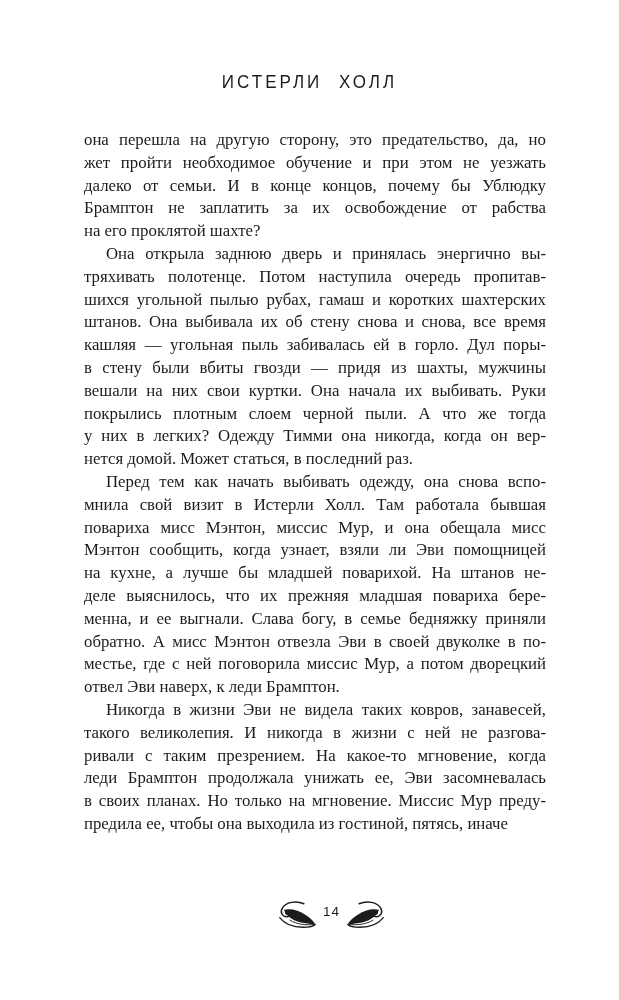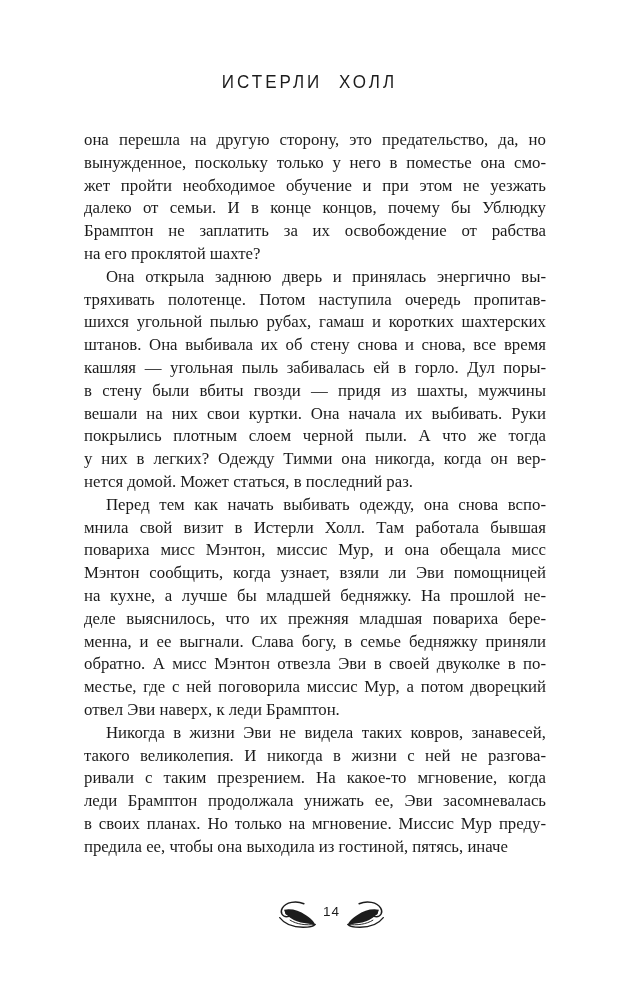--- a/index.html
+++ b/index.html
@@ -67,21 +67,20 @@
   }
 </style>
 </head>
 <body>
 
 <div class="running-head">ИСТЕРЛИ ХОЛЛ</div>
 
 <div class="body-text">
     <div class="paragraph">
       <div class="text-line">она перешла на другую сторону, это предательство, да, но</div>
-      <div class="text-line">вынужденное, поскольку только у него в поместье она смо-</div>
       <div class="text-line">жет пройти необходимое обучение и при этом не уезжать</div>
       <div class="text-line">далеко от семьи. И в конце концов, почему бы Ублюдку</div>
       <div class="text-line">Брамптон не заплатить за их освобождение от рабства</div>
       <div class="text-line last-line">на его проклятой шахте?</div>
     </div>
     <div class="paragraph">
       <div class="text-line first-indent">Она открыла заднюю дверь и принялась энергично вы-</div>
       <div class="text-line">тряхивать полотенце. Потом наступила очередь пропитав-</div>
       <div class="text-line">шихся угольной пылью рубах, гамаш и коротких шахтерских</div>
       <div class="text-line">штанов. Она выбивала их об стену снова и снова, все время</div>
@@ -90,21 +89,21 @@
       <div class="text-line">вешали на них свои куртки. Она начала их выбивать. Руки</div>
       <div class="text-line">покрылись плотным слоем черной пыли. А что же тогда</div>
       <div class="text-line">у них в легких? Одежду Тимми она никогда, когда он вер-</div>
       <div class="text-line last-line">нется домой. Может статься, в последний раз.</div>
     </div>
     <div class="paragraph">
       <div class="text-line first-indent">Перед тем как начать выбивать одежду, она снова вспо-</div>
       <div class="text-line">мнила свой визит в Истерли Холл. Там работала бывшая</div>
       <div class="text-line">повариха мисс Мэнтон, миссис Мур, и она обещала мисс</div>
       <div class="text-line">Мэнтон сообщить, когда узнает, взяли ли Эви помощницей</div>
-      <div class="text-line">на кухне, а лучше бы младшей бедняжку. На прошлой не-</div>
+      <div class="text-line">на кухне, а лучше бы младшей поварихой. На штанов не-</div>
       <div class="text-line">деле выяснилось, что их прежняя младшая повариха бере-</div>
       <div class="text-line">менна, и ее выгнали. Слава богу, в семье бедняжку приняли</div>
       <div class="text-line">обратно. А мисс Мэнтон отвезла Эви в своей двуколке в по-</div>
       <div class="text-line">местье, где с ней поговорила миссис Мур, а потом дворецкий</div>
       <div class="text-line last-line">отвел Эви наверх, к леди Брамптон.</div>
     </div>
     <div class="paragraph">
       <div class="text-line first-indent">Никогда в жизни Эви не видела таких ковров, занавесей,</div>
       <div class="text-line">такого великолепия. И никогда в жизни с ней не разгова-</div>
       <div class="text-line">ривали с таким презрением. На какое-то мгновение, когда</div>

